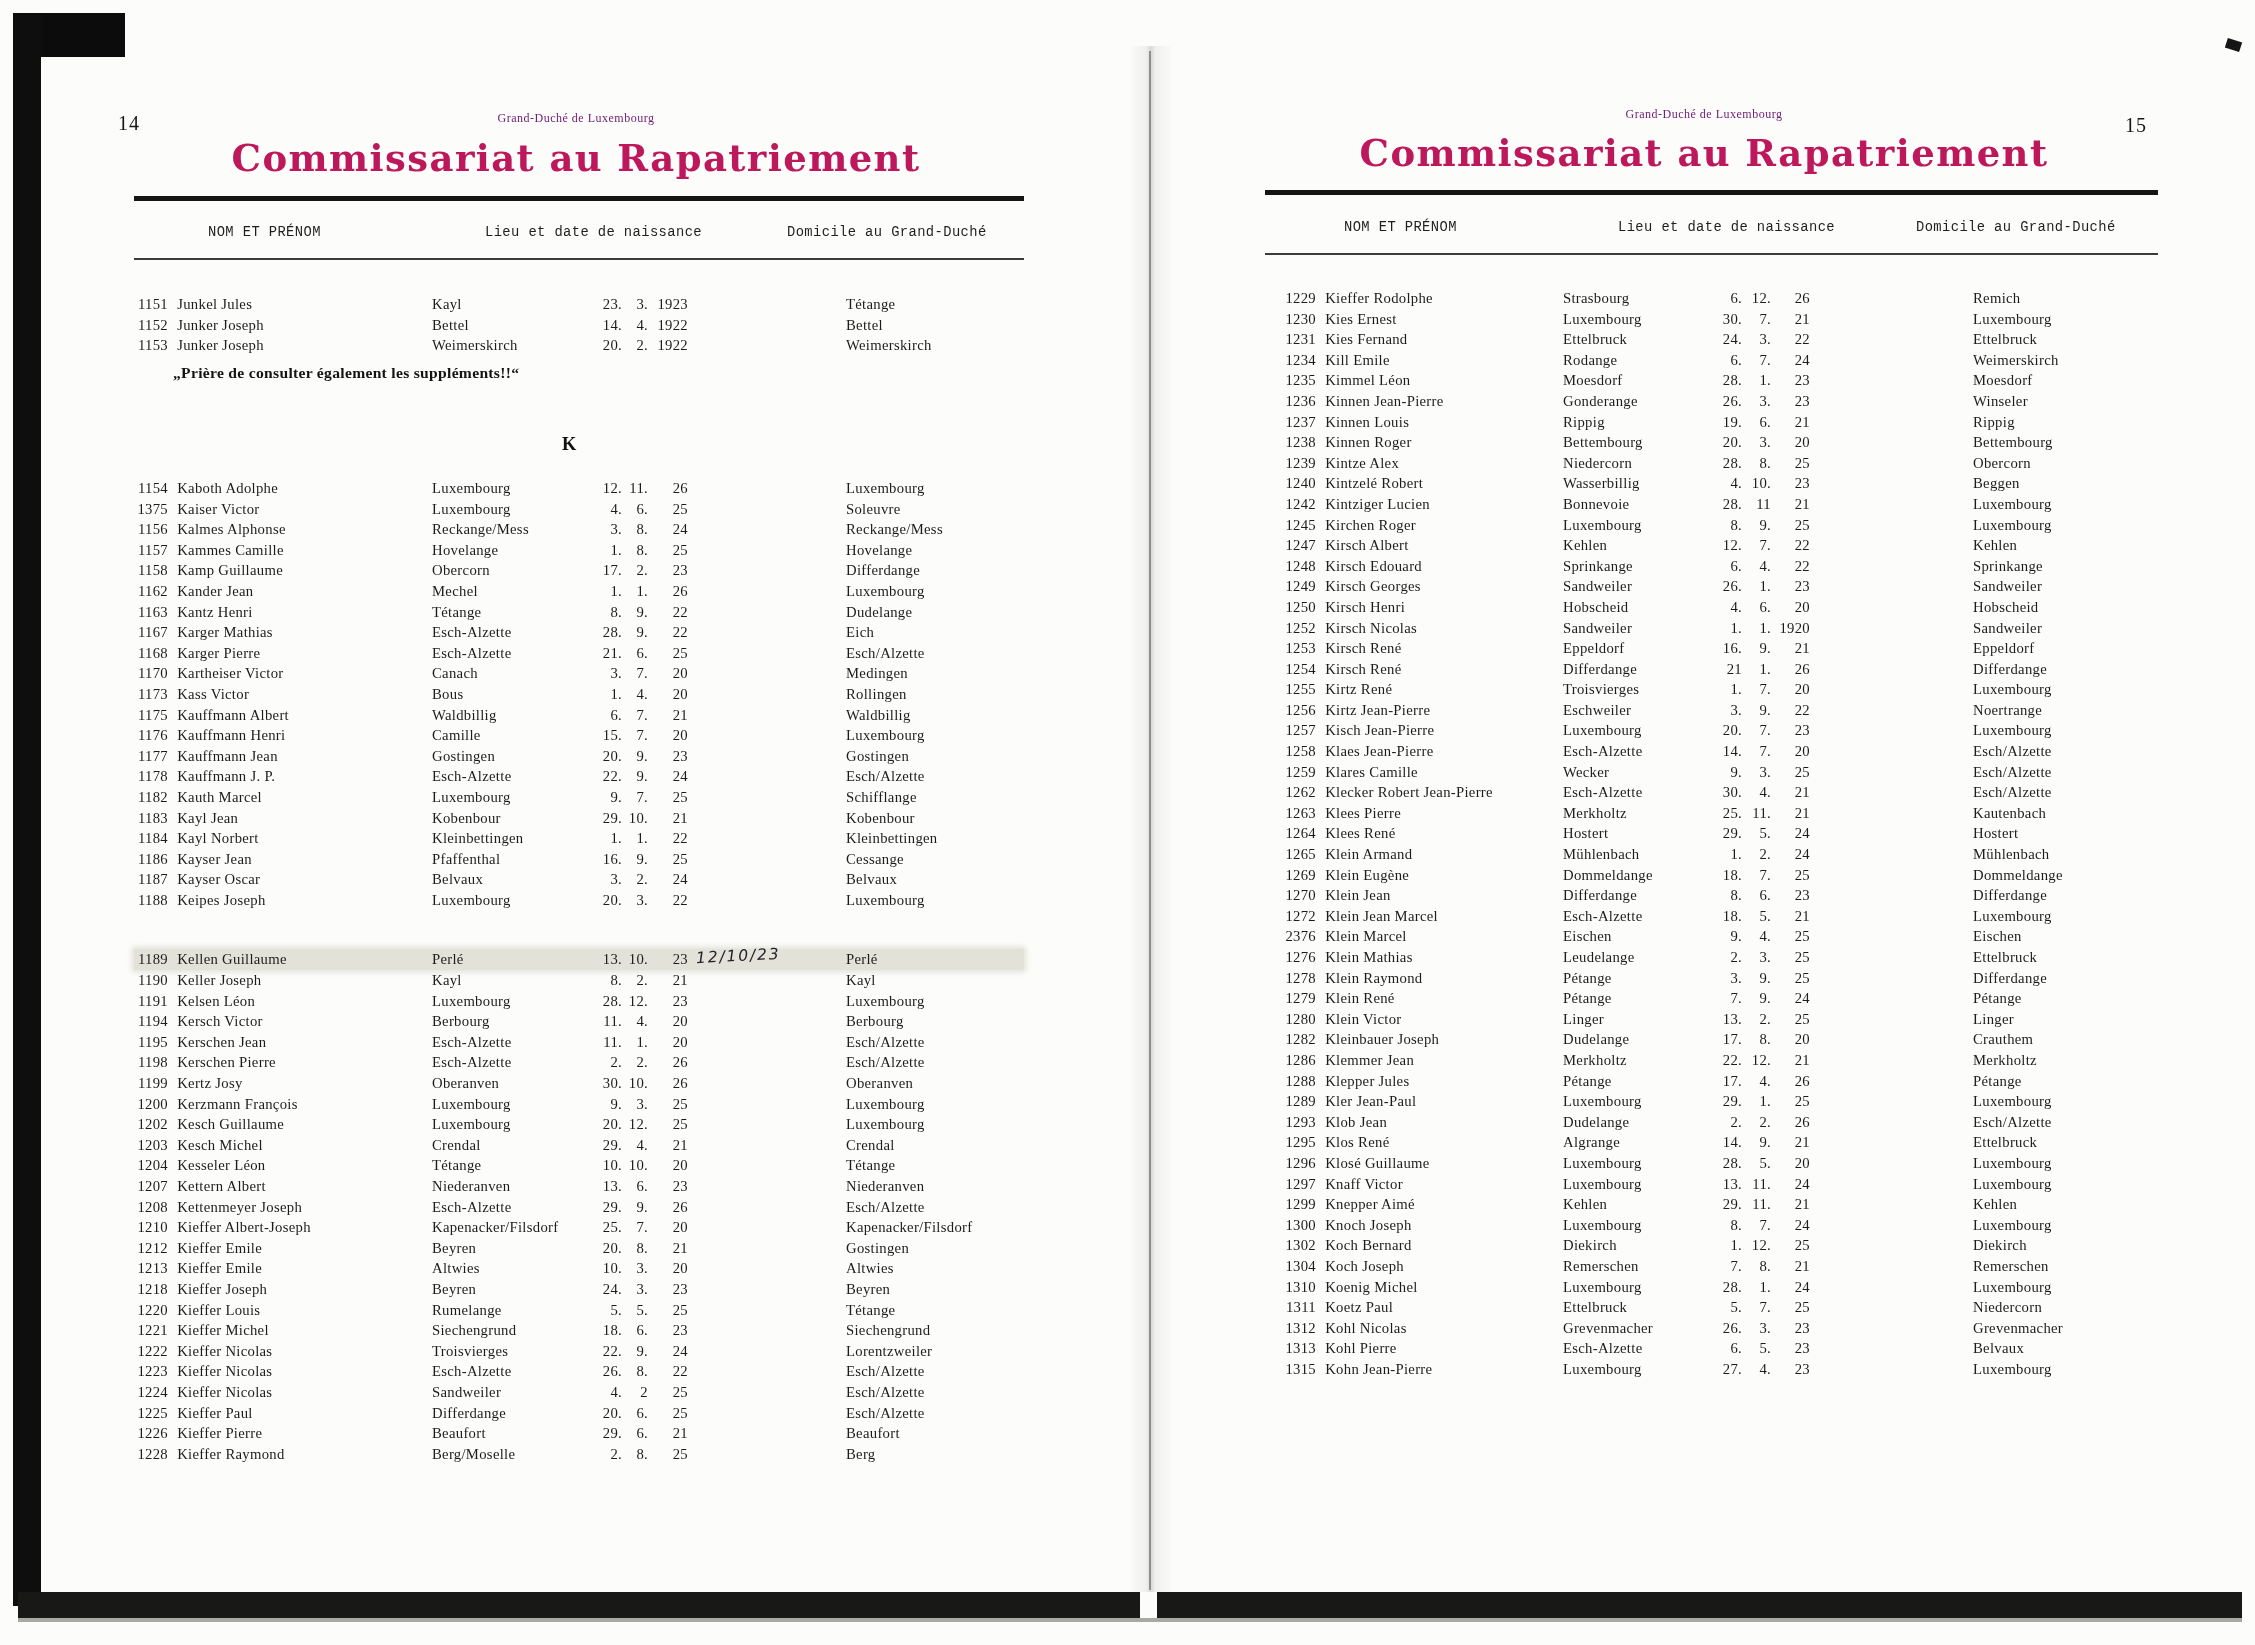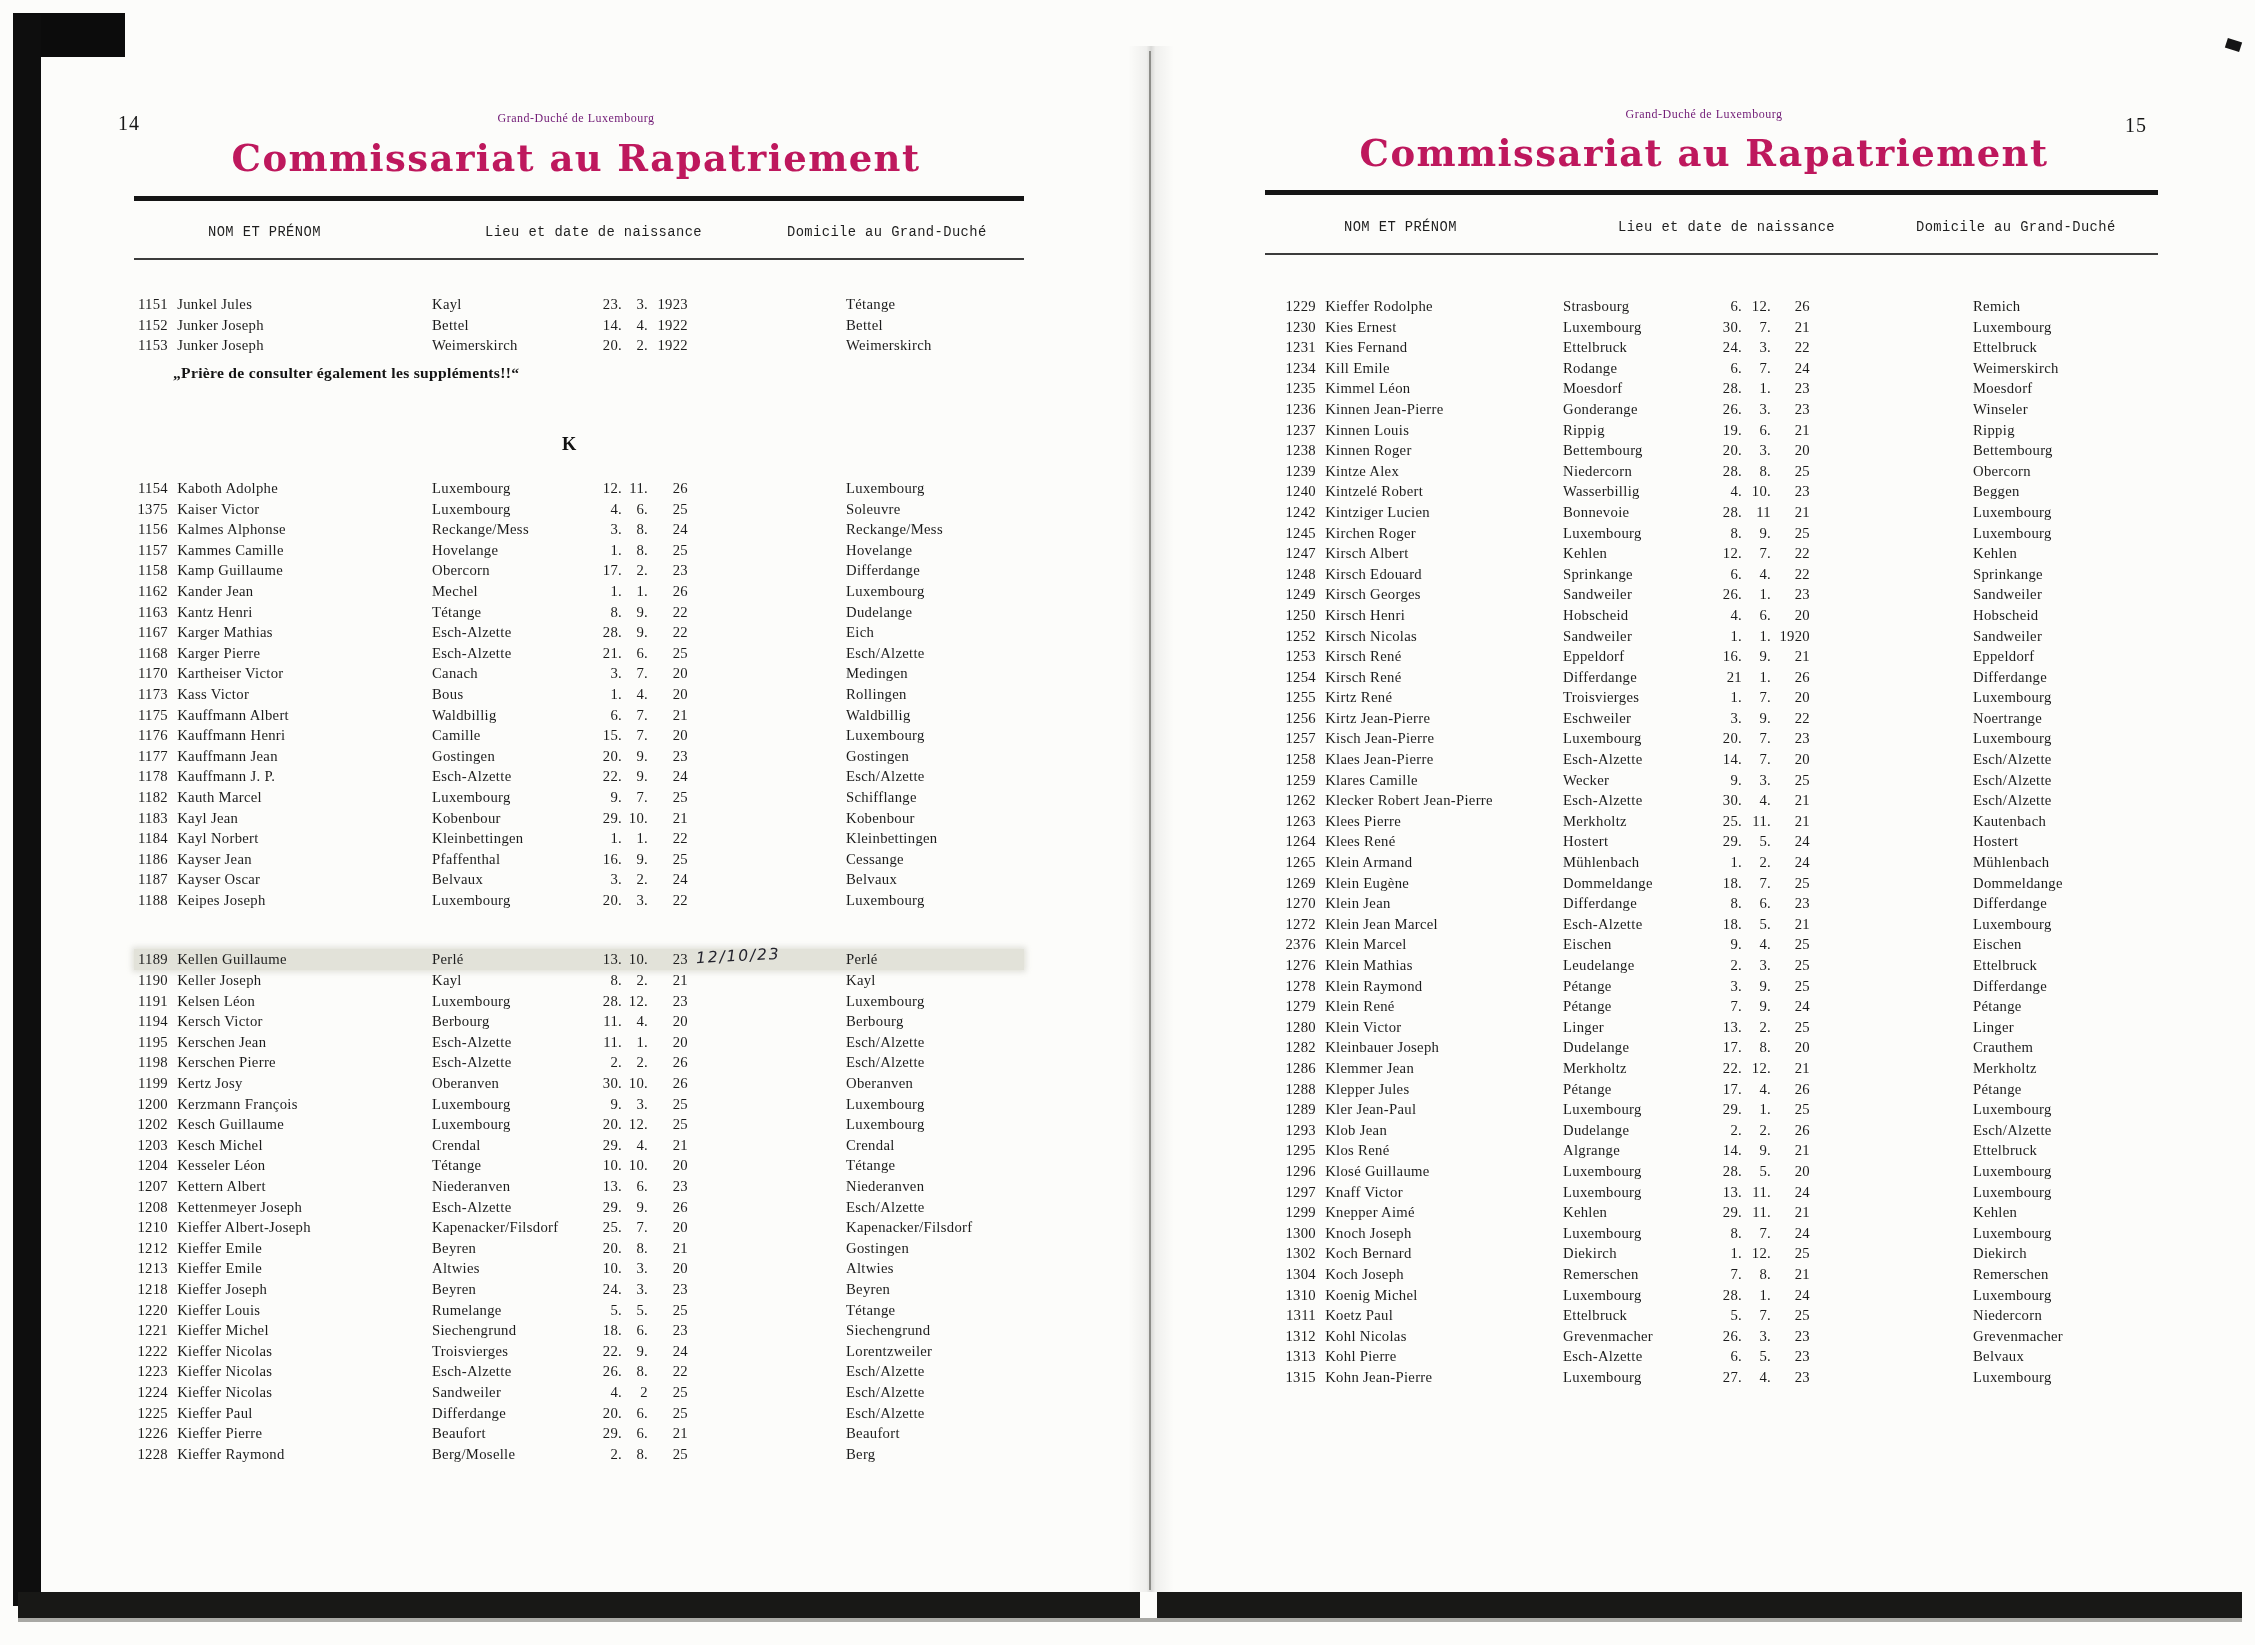--- a/index.html
+++ b/index.html
@@ -60,21 +60,21 @@
   .colhead.r-birth { left:1618px; top:220px; }
   .colhead.r-dom   { left:1916px; top:220px; }
 
   .note { position:absolute; left:173px; top:364px; font-weight:700; font-size:15.6px; letter-spacing:0.3px; color:#141414; white-space:nowrap; }
   .section-letter { position:absolute; left:562px; top:434px; font-weight:700; font-size:18.4px; letter-spacing:1.8px; color:#121212; }
 
   
   .tbl { position:absolute; }
   .tbl.pre-left { left:134px; top:294px;  width:890px; }
   .tbl.k-left   { left:134px; top:478px;  width:890px; }
-  .tbl.r-main   { left:1265px; top:296px; width:893px; }
+  .tbl.r-main   { left:1265px; top:288px; width:893px; }
 
   .row { position:relative; display:grid; height:20.6px; line-height:20.6px; font-size:14.7px; letter-spacing:0.3px; white-space:nowrap; }
   .grid-left  .row { grid-template-columns:34px 264px 161px 29px 26px 40px 158px 178px; }
   .grid-right .row { grid-template-columns:51px 247px 147px 32px 29px 39px 163px 185px; }
 
   .c-num { text-align:right; }
   .c-name { padding-left:9.2px; overflow:hidden; }
   .c-birth { overflow:hidden; }
   .c-d { text-align:right; }
   .c-dom { overflow:hidden; }

